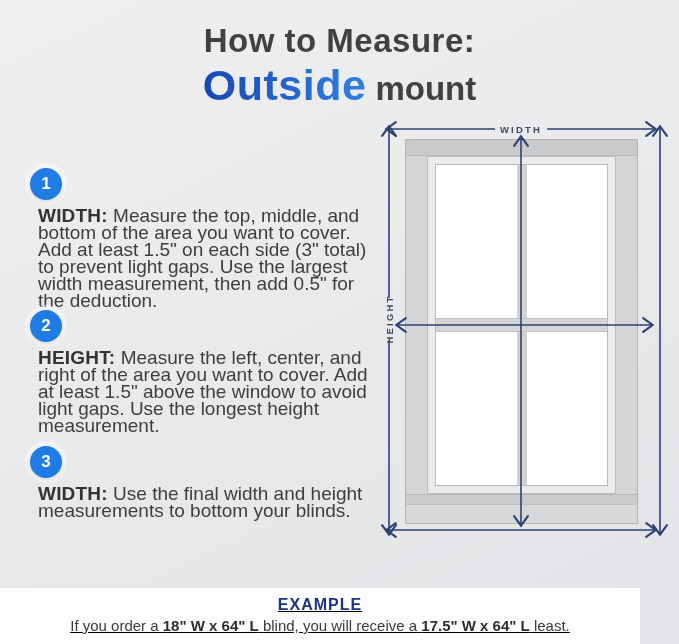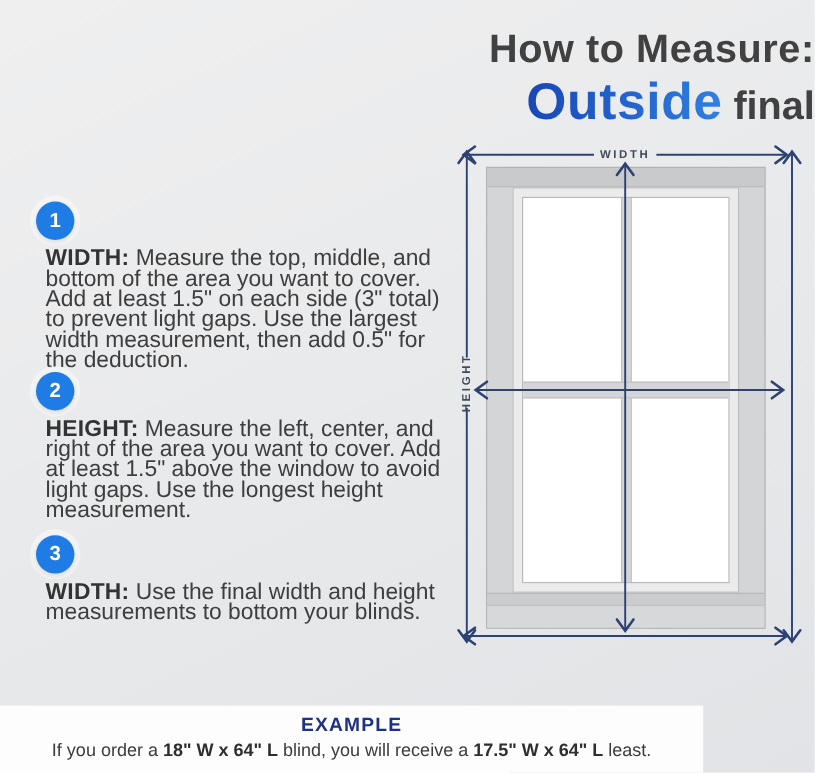--- a/index.html
+++ b/index.html
@@ -5,21 +5,21 @@
   * { margin:0; padding:0; box-sizing:border-box; }
   html,body { background:#ffffff; }
   body { font-family:"Liberation Sans", sans-serif; }
 
   .page {
     position:relative; width:679px; height:644px; overflow:hidden;
     background:linear-gradient(155deg,#efeff0 0%,#e9eaeb 45%,#e2e3e6 100%);
   }
 
   
-  .title { position:absolute; top:22px; left:0; right:0; text-align:right; }
+  .title { position:absolute; top:22px; left:0; right:0; text-align:center; }
   .title-l1 { font-size:33px; font-weight:700; color:#414141; letter-spacing:.5px; }
   .title-l2 { margin-top:1px; font-size:33px; font-weight:700; color:#414141; }
   .title-hl {
     font-size:43px; font-weight:800; letter-spacing:.5px;
     background:linear-gradient(90deg,#1847b6 0%,#2f7fe2 100%);
     -webkit-background-clip:text; background-clip:text;
     -webkit-text-fill-color:transparent; color:#1d5ace;
   }
   .title-sfx { margin-left:9px; }
 
@@ -69,35 +69,35 @@
   .measure { position:absolute; left:0; top:0; overflow:visible; }
   .dim-label {
     position:absolute; font-size:9.5px; font-weight:700; letter-spacing:2.2px;
     color:#3f4a5a; white-space:nowrap;
   }
   .dim-label-w { left:143px; top:17px; transform:translate(-50%,-50%); }
   .dim-label-h { left:11px;  top:207px; transform:translate(-50%,-50%) rotate(-90deg); }
 
   
   .example {
-    position:absolute; left:0; top:588px; width:586px; height:56px;
-    background:#fdfdfe; text-align:center;
+    position:absolute; left:0; top:588px; width:640px; height:56px;
+    background:#fdfdfe; text-align:center;text-decoration:underline;
   }
   .ex-head { margin-top:8px; font-size:16px; font-weight:700; color:#1d3186; letter-spacing:1px; }
   .ex-body { margin-top:3px; font-size:15px; color:#3b3b3b; }
   .ex-body strong { font-weight:700; color:#2e2e2e; }
 </style>
 </head>
 <body>
 
 <div class="page">
 
   <header class="title">
     <div class="title-l1">How to Measure:</div>
-    <div class="title-l2"><span class="title-hl">Outside</span><span class="title-sfx">final</span></div>
+    <div class="title-l2"><span class="title-hl">Outside</span><span class="title-sfx">mount</span></div>
   </header>
 
   <section class="step step-1">
     <div class="badge">
         <span>1</span>
       </div>
     <p class="step-text"><strong>WIDTH:</strong><span> Measure the top, middle, and bottom of the area you want to cover. Add at least 1.5" on each side (3" total) to prevent light gaps. Use the largest width measurement, then add 0.5" for the deduction.</span></p>
   </section>
 
   <section class="step step-2">

